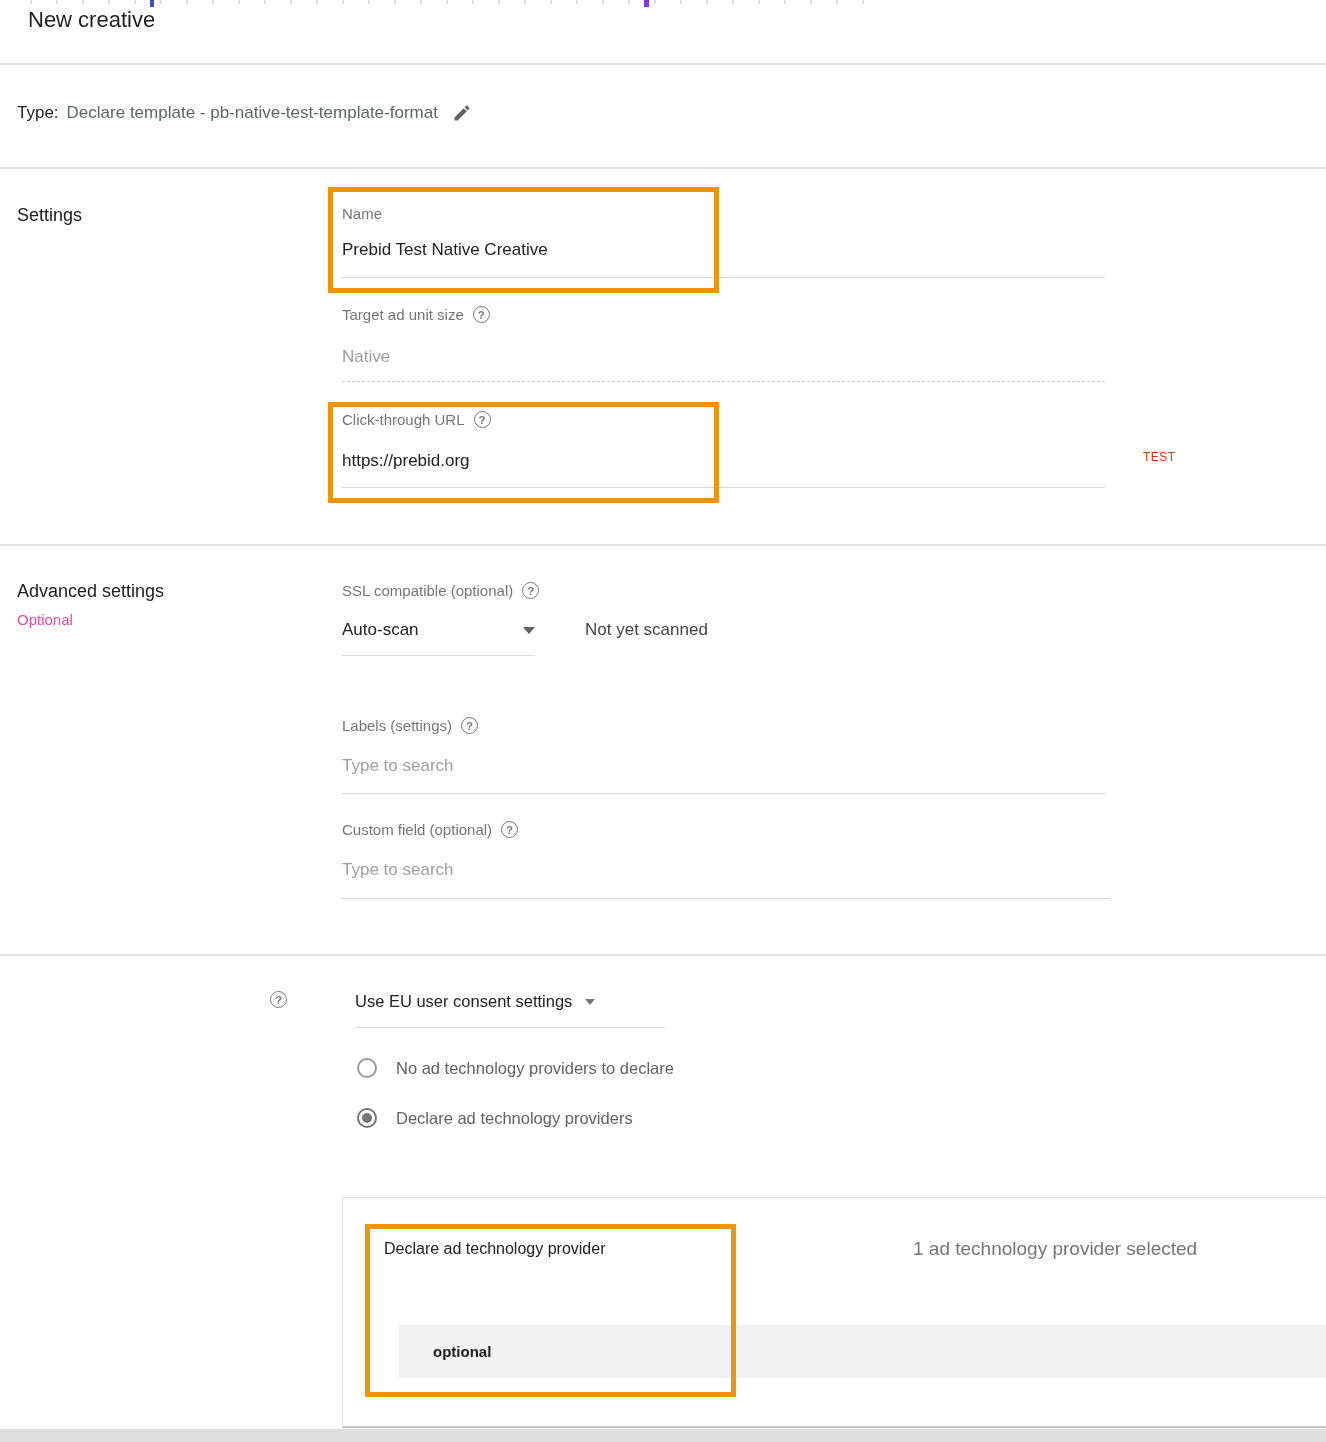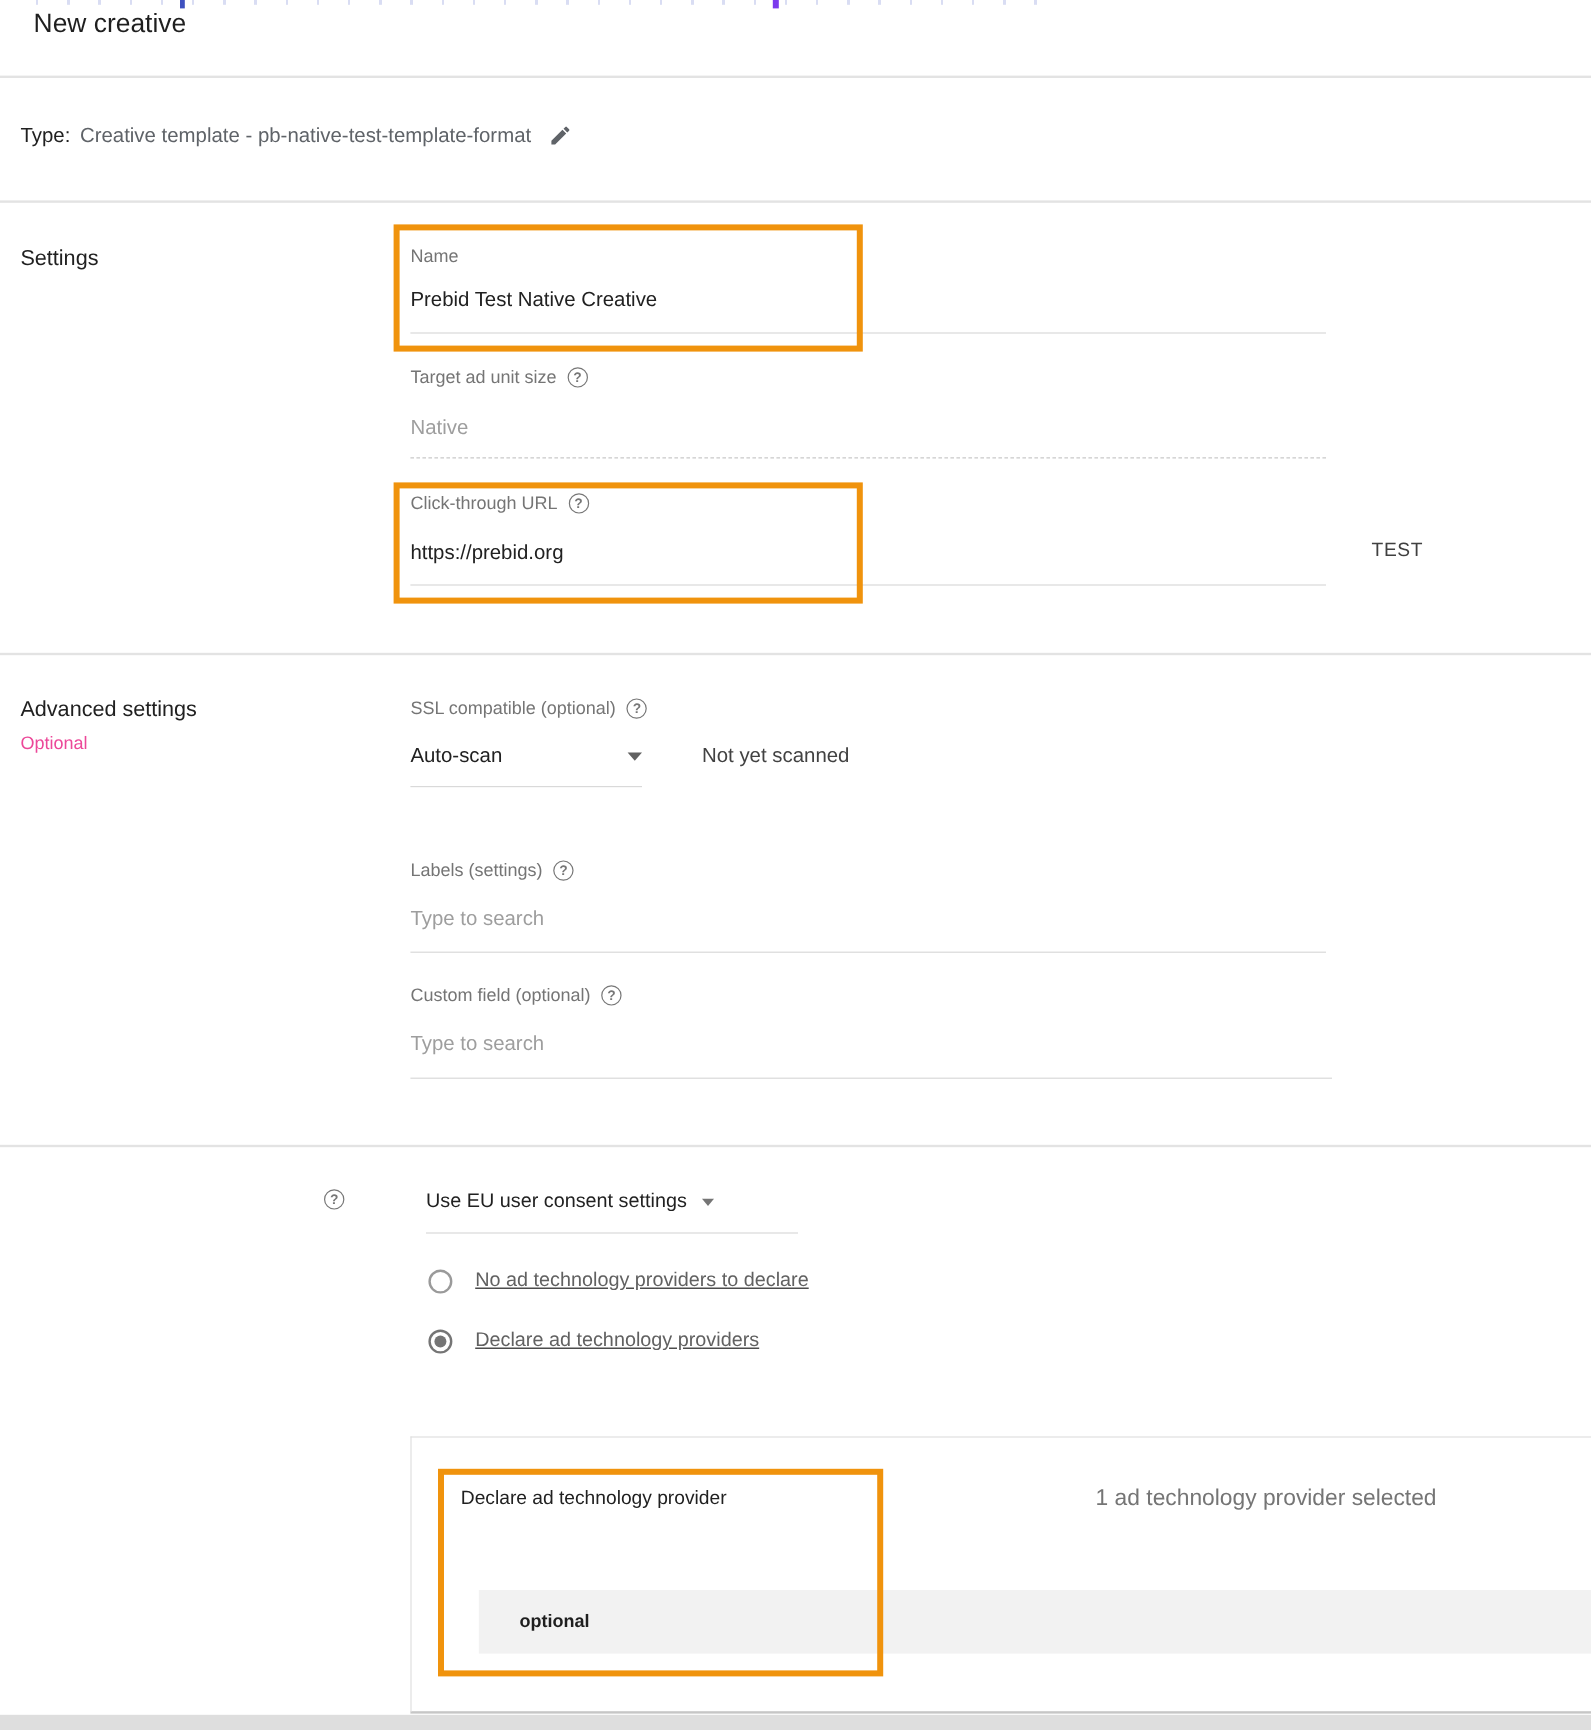--- a/index.html
+++ b/index.html
@@ -31,27 +31,27 @@
   .f-value { font-size:17px; color:#212121; }
   .f-value.ghost { color:#9e9e9e; }
   .f-line { height:0; border-top:1px solid #d9d9d9; }
   .f-line.dashed { border-top:1px dashed #c9c9c9; }
 
   .help { width:17px; height:17px; border:1.5px solid #777; border-radius:50%;
     color:#777; font-size:11.5px; font-weight:600; display:inline-flex;
     align-items:center; justify-content:center; flex:0 0 auto; }
   .help::after { content:"?"; }
 
-  .test-link { font-size:16px; font-weight:500; color:#404040; letter-spacing:.5px; cursor:pointer;text-align:center; }
+  .test-link { font-size:12px; font-weight:500; color:#c2410c; letter-spacing:.5px; cursor:pointer;text-align:center; }
 
   .dd-row { display:flex; align-items:center; }
   .arrow-down { width:0; height:0; border-left:6px solid transparent;
     border-right:6px solid transparent; border-top:7px solid #616161; }
 
-  .radio-row { display:flex; align-items:flex-start; gap:19px;text-decoration:underline; }
+  .radio-row { display:flex; align-items:flex-end; gap:19px; }
   .radio { width:20px; height:20px; border:2px solid #9a9a9a; border-radius:50%; position:relative; flex:0 0 auto; }
   .radio.sel { border-color:#757575; }
   .radio.sel::after { content:""; position:absolute; inset:3px; background:#757575; border-radius:50%; }
   .radio-label { font-size:16.5px; color:#616161; }
 
   .card { left:342px; top:1197px; width:1000px; height:231px; background:#ffffff;
     border:1px solid #e0e0e0; border-bottom:2px solid #c6c6c6; }
   .card-title { position:absolute; left:41px; top:42px; font-size:16px; color:#212121; }
   .card-status { position:absolute; left:570px; top:40px; font-size:19px; color:#757575; }
   .provider-row { position:absolute; left:56px; right:0; top:127px; height:53px;
@@ -69,21 +69,21 @@
   <div class="abs top-strip"></div>
   <div class="abs mark mark-blue"></div>
   <div class="abs mark mark-purple"></div>
 
   <div class="abs page-title">New creative</div>
 
   <div class="abs divider" style="top:63px"></div>
 
   <div class="abs type-row">
     <span class="type-label">Type:</span>
-    <span class="type-value">Creative template - pb-native-test-template-format</span>
+    <span class="type-value">Declare template - pb-native-test-template-format</span>
     <svg class="pencil" viewBox="0 0 24 24">
       <path fill="#5f6368" d="M3 17.25V21h3.75L17.81 9.94l-3.75-3.75L3 17.25zM20.71 7.04c.39-.39.39-1.02 0-1.41l-2.34-2.34a.9959.9959 0 0 0-1.41 0l-1.83 1.83 3.75 3.75 1.83-1.83z"></path>
     </svg>
   </div>
 
   <div class="abs divider" style="top:167px"></div>
 
   <div class="abs section-heading" style="left:17px; top:205px">Settings</div>
 
   <div class="abs f-label" style="left:342px; top:205px">Name</div>

